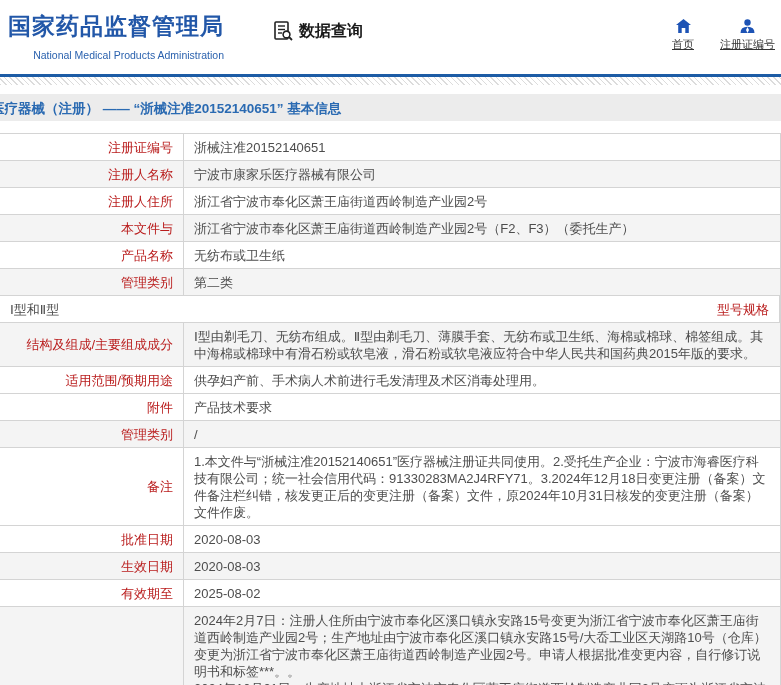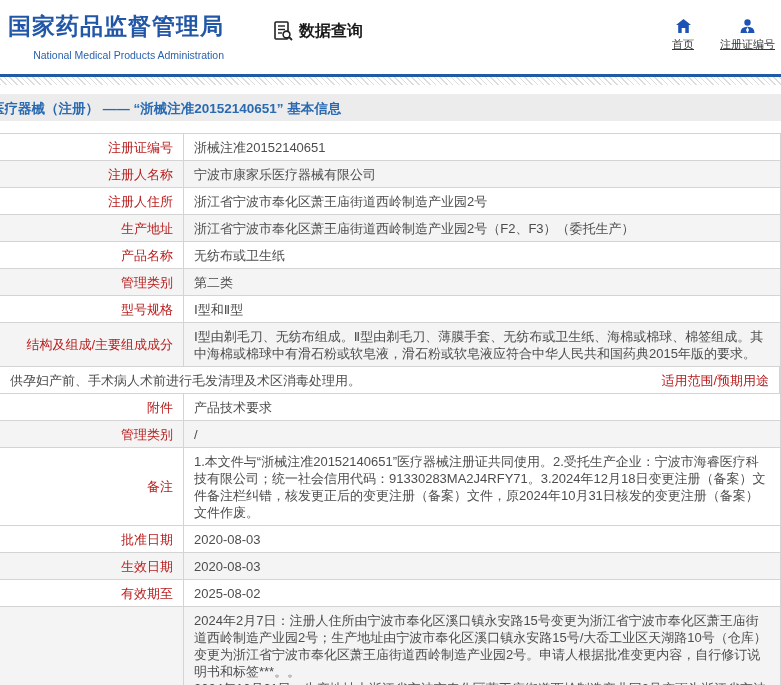--- a/index.html
+++ b/index.html
@@ -108,58 +108,58 @@
 
   <div class="row">
     <div class="cell label">
           <span>注册人住所</span>
         </div>
     <div class="cell value">浙江省宁波市奉化区萧王庙街道西岭制造产业园2号</div>
   </div>
 
   <div class="row alt">
     <div class="cell label">
-          <span>生产地址</span>
+          <span>本文件与</span>
         </div>
     <div class="cell value">浙江省宁波市奉化区萧王庙街道西岭制造产业园2号（F2、F3）（委托生产）</div>
   </div>
 
   <div class="row">
     <div class="cell label">
           <span>产品名称</span>
         </div>
     <div class="cell value">无纺布或卫生纸</div>
   </div>
 
   <div class="row alt">
     <div class="cell label">
           <span>管理类别</span>
         </div>
     <div class="cell value">第二类</div>
   </div>
 
   <div class="row">
+    <div class="cell value">Ⅰ型和Ⅱ型</div>
     <div class="cell label">
           <span>型号规格</span>
         </div>
-    <div class="cell value">Ⅰ型和Ⅱ型</div>
   </div>
 
   <div class="row alt">
     <div class="cell label">
           <span>结构及组成/主要组成成分</span>
         </div>
     <div class="cell value">Ⅰ型由剃毛刀、无纺布组成。Ⅱ型由剃毛刀、薄膜手套、无纺布或卫生纸、海棉或棉球、棉签组成。其中海棉或棉球中有滑石粉或软皂液，滑石粉或软皂液应符合中华人民共和国药典2015年版的要求。</div>
   </div>
 
   <div class="row">
+    <div class="cell label">
+          <span>适用范围/预期用途</span>
+        </div>
     <div class="cell value">供孕妇产前、手术病人术前进行毛发清理及术区消毒处理用。</div>
-    <div class="cell label">
-          <span>适用范围/预期用途</span>
-        </div>
   </div>
 
 
   <div class="row">
     <div class="cell label">
           <span>附件</span>
         </div>
     <div class="cell value">产品技术要求</div>
   </div>
 

